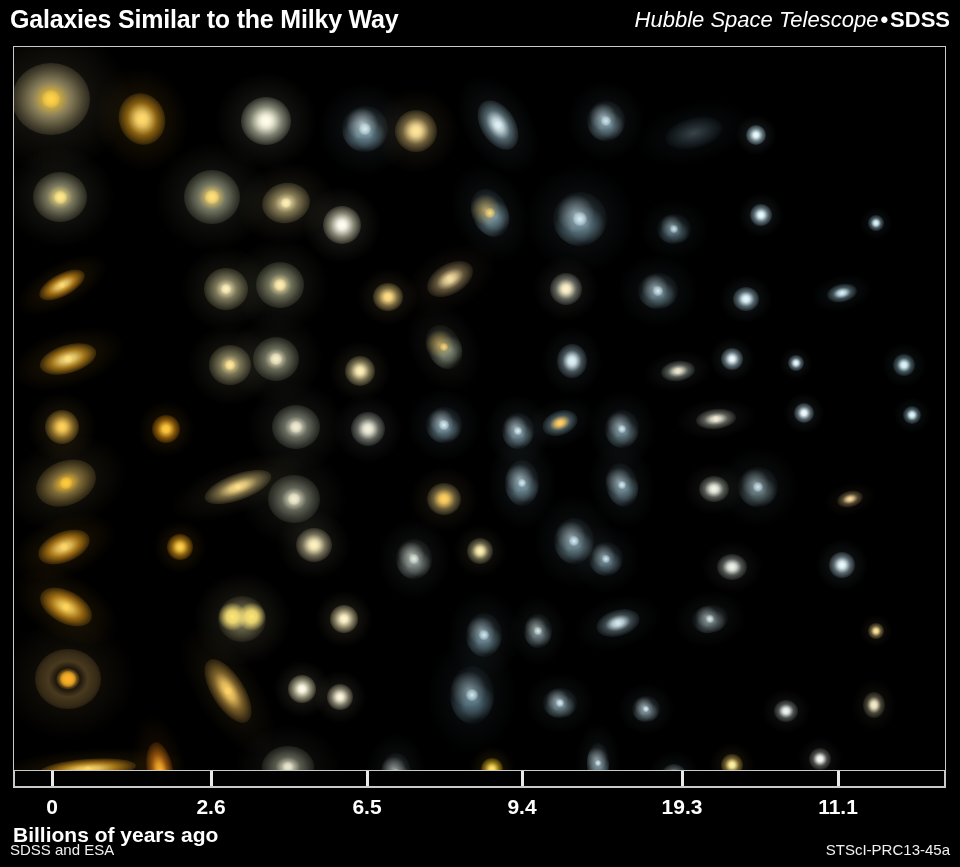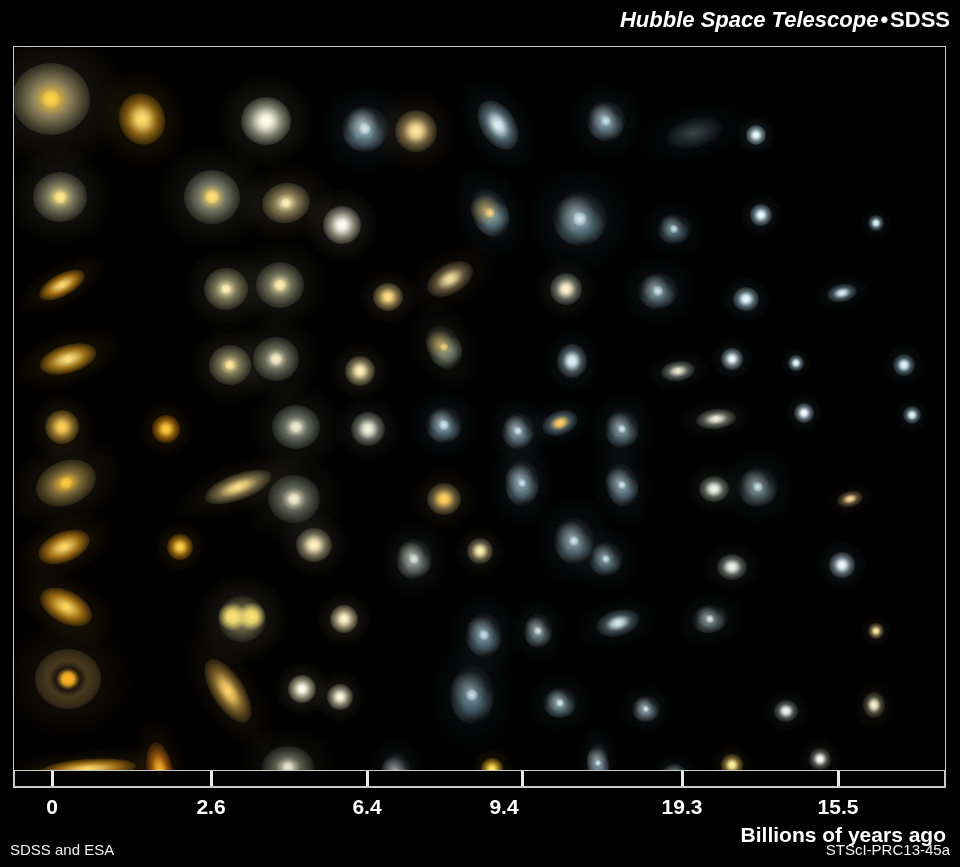--- a/index.html
+++ b/index.html
@@ -34,21 +34,21 @@
   .credit-top{
     position:absolute;
     right:10px;top:7px;
     font-size:22px;
     font-weight:bold;
     color:#ffffff;
     white-space:nowrap;
   }
   .credit-top .obs{
     font-style:italic;
-    font-weight:bold;
+    font-weight:normal;
     margin-top:40px;
   }
   .credit-top .sep{
     font-style:normal;
     font-weight:bold;
     padding:0 2px;
   }
   .credit-top .survey{
     font-style:normal;
     font-weight:bold;
@@ -111,21 +111,21 @@
     top:24px;
     font-size:21px;
     font-weight:bold;
     color:#ffffff;
     transform:translateX(-50%);
     white-space:nowrap;
   }
   .axis-title{
     position:absolute;
     top:52px;left:0;width:933px;
-    text-align:right;
+    text-align:left;
     font-size:21px;
     font-weight:bold;
     color:#ffffff;
   }
 
   
   .foot-left{
     position:absolute;
     left:10px;bottom:9px;
     font-size:15px;
@@ -139,20 +139,21 @@
     color:#f0f0f0;
     white-space:nowrap;
   }
 </style>
 </head>
 <body>
 
 <div id="poster">
 
   <div class="header">
+    <div class="title">Galaxies Similar to the Milky Way</div>
     <div class="credit-top">
       <span class="obs">Hubble Space Telescope</span><span class="sep">•</span><span class="survey">SDSS</span>
     </div>
   </div>
 
   <div class="frame">
     <div class="field" id="galaxy-field">
         <div class="halo" style="left: -41px; top: -20px; width: 156px; height: 144px; transform: rotate(0deg); background: radial-gradient(rgba(232, 215, 154, 0.19) 0%, rgba(232, 215, 154, 0.067) 38%, rgba(0, 0, 0, 0) 72%);"></div>
         <div class="gx" style="left: -2px; top: 16px; width: 78px; height: 72px; transform: rotate(0deg); background: radial-gradient(rgb(255, 210, 74) 0%, rgba(255, 210, 74, 0.8) 13%, rgba(232, 215, 154, 0.52) 34%, rgba(232, 215, 154, 0.247) 58%, rgba(0, 0, 0, 0) 84%);"></div>
         <div class="gx" style="left: 27.64px; top: 42.64px; width: 18.72px; height: 18.72px; background: radial-gradient(circle, rgb(255, 210, 74) 0%, rgba(255, 210, 74, 0.55) 45%, rgba(0, 0, 0, 0) 85%);"></div>
@@ -432,27 +433,27 @@
   <div class="axis">
     <div class="axis-line"></div>
     <div class="axis-cap" style="left:0px;"></div>
     <div class="axis-cap" style="right:0px;"></div>
     <div id="axis-ticks">
         <div class="tick" style="left: 38px;"></div>
         <div class="ticklabel" style="left: 39px;">0</div>
         <div class="tick" style="left: 197px;"></div>
         <div class="ticklabel" style="left: 198px;">2.6</div>
         <div class="tick" style="left: 353px;"></div>
-        <div class="ticklabel" style="left: 354px;">6.4</div>
+        <div class="ticklabel" style="left: 354px;">6.5</div>
         <div class="tick" style="left: 508px;"></div>
-        <div class="ticklabel" style="left: 491px;">9.4</div>
+        <div class="ticklabel" style="left: 509px;">9.4</div>
         <div class="tick" style="left: 668px;"></div>
         <div class="ticklabel" style="left: 669px;">19.3</div>
         <div class="tick" style="left: 824px;"></div>
-        <div class="ticklabel" style="left: 825px;">15.5</div>
+        <div class="ticklabel" style="left: 825px;">11.1</div>
       </div>
     <div class="axis-title">Billions of years ago</div>
   </div>
 
   <div class="foot-left">SDSS and ESA</div>
   <div class="foot-right">STScI-PRC13-45a</div>
 
 </div>
 
 </body></html>

